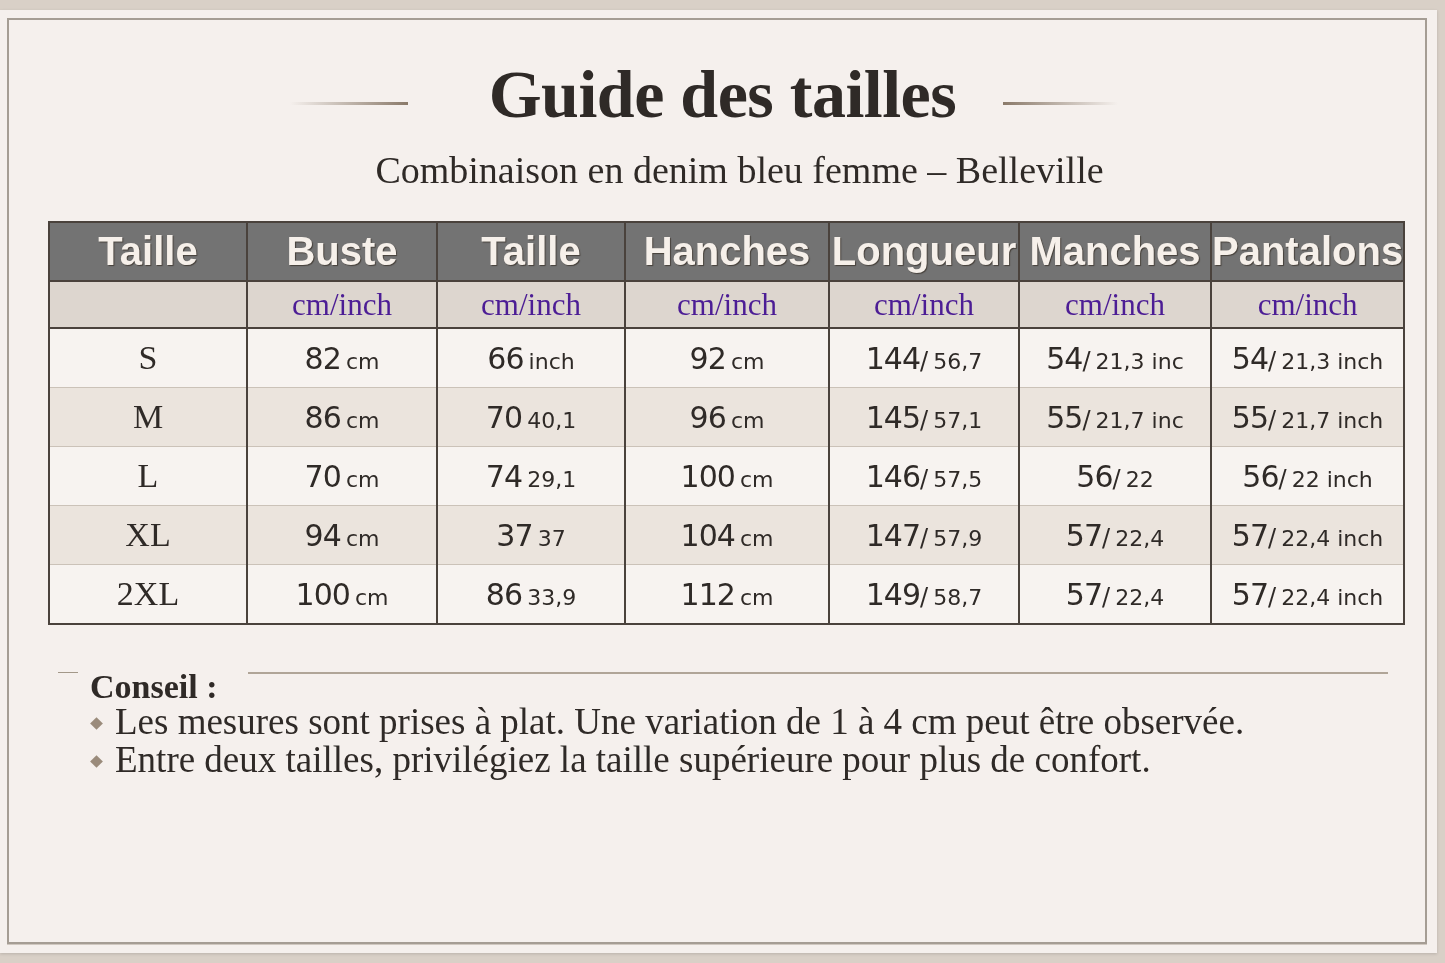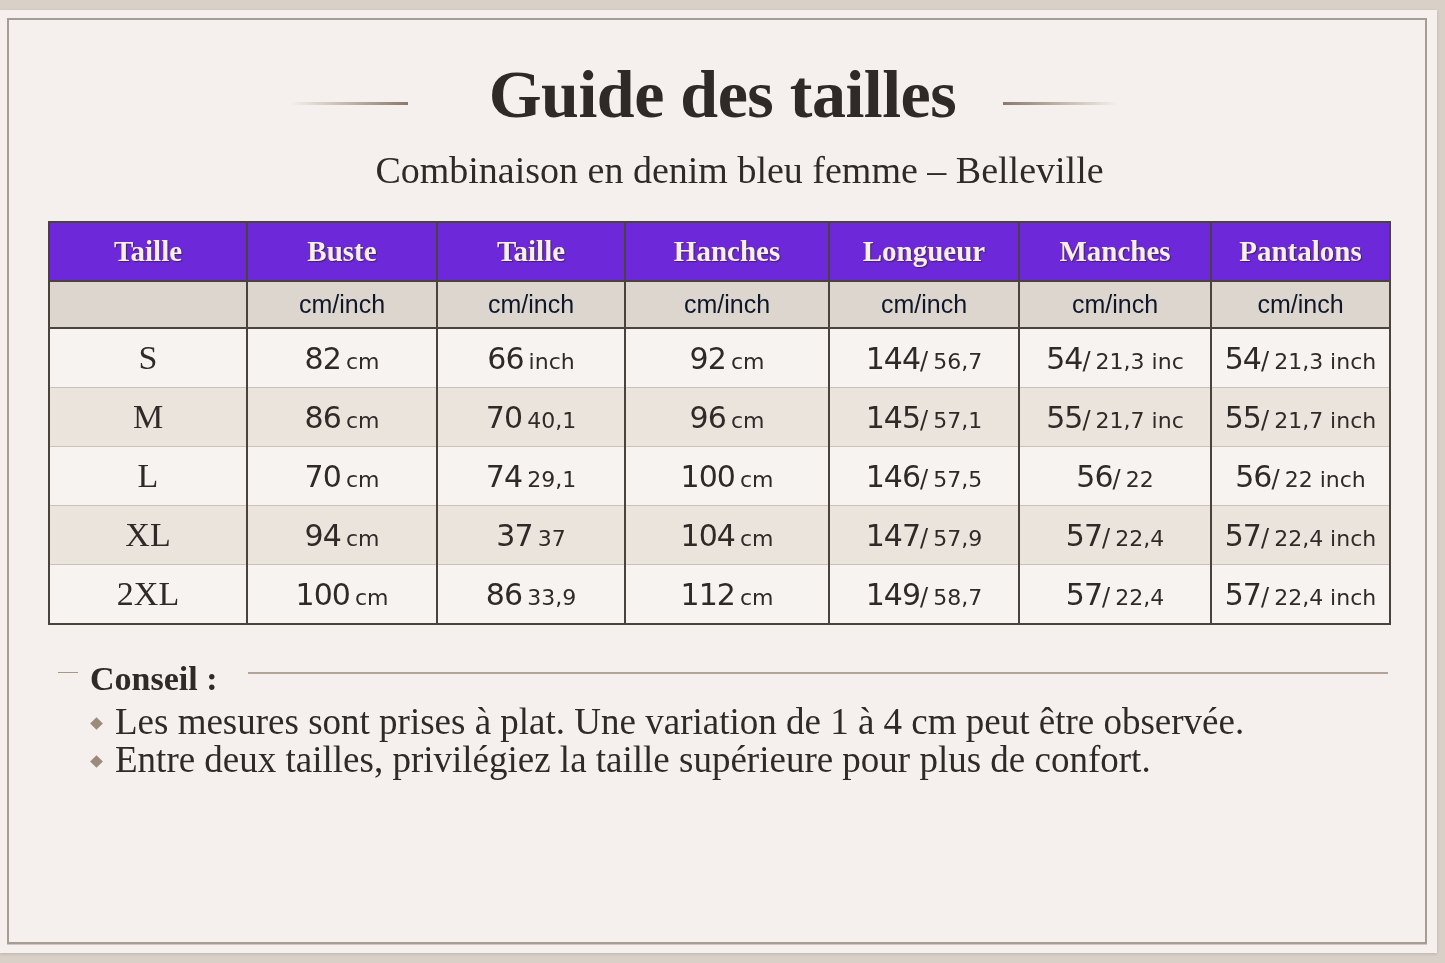--- a/index.html
+++ b/index.html
@@ -45,32 +45,32 @@
   table.size-table {
     position: absolute; left: 48px; top: 221px;
     border-collapse: collapse;
     border: 2px solid #4a423c;
   }
   table.size-table td, table.size-table th {
     border: 2px solid #4a423c;
     text-align: center; padding: 0;
   }
   table.size-table th {
-    background: #6d28d9;
+    background: #737373;
     color: #f6f0ea;
-    font-family: Liberation Serif, serif;
-    font-size: 29px; font-weight: 700;
+    font-family: Liberation Sans, sans-serif;
+    font-size: 40px; font-weight: 700;
     height: 57px;
     text-shadow: 1px 1px 1px rgba(40,30,20,0.6);
   }
   table.size-table tr.units td {
     background: #ddd6cf;
     height: 45px;
-    font-family: Liberation Sans, sans-serif;
-    font-size: 25px; color: #0f172a;
+    font-family: Liberation Serif, serif;
+    font-size: 31px; color: #4c1d95;
   }
   table.size-table tr.data td {
     height: 58px;
     font-family: "DejaVu Sans", "Liberation Sans", sans-serif;
     color: #2f2a27;
     border-top: 1px solid #cbc2b8; border-bottom: 1px solid #cbc2b8;
   }
   table.size-table tr.data.odd td { background: #f7f3f0; }
   table.size-table tr.data.even td { background: #ebe4dd; }
   table.size-table tr.data td.size {
@@ -80,21 +80,21 @@
   .big { font-size: 30px; letter-spacing: -1px; }
   .small { font-size: 22px; margin-top: 34px; }
   .sep { font-size: 24px; }
   .conseil {
     position: absolute; left: 58px; top: 652px; width: 1330px; height: 40px;
   }
   .conseil .dash-left {
     position: absolute; left: 0; top: 20px; width: 20px; height: 1px; background: #a39889;
   }
   .conseil .label {
-    position: absolute; left: 32px; top: 8px; font-size: 34px; font-weight: 700; color: #2f2a27;
+    position: absolute; left: 32px; top: 16px; font-size: 34px; font-weight: 700; color: #2f2a27;
   }
   .conseil .rule {
     position: absolute; left: 190px; right: 0; top: 20px; height: 2px; background: #b0a598;
   }
   ul.tips {
     position: absolute; left: 90px; top: 703px; margin: 0; padding: 0; list-style: none;
   }
   ul.tips li {
     font-size: 37px; color: #2f2a27; height: 38px; line-height: 38px;
     white-space: nowrap;

